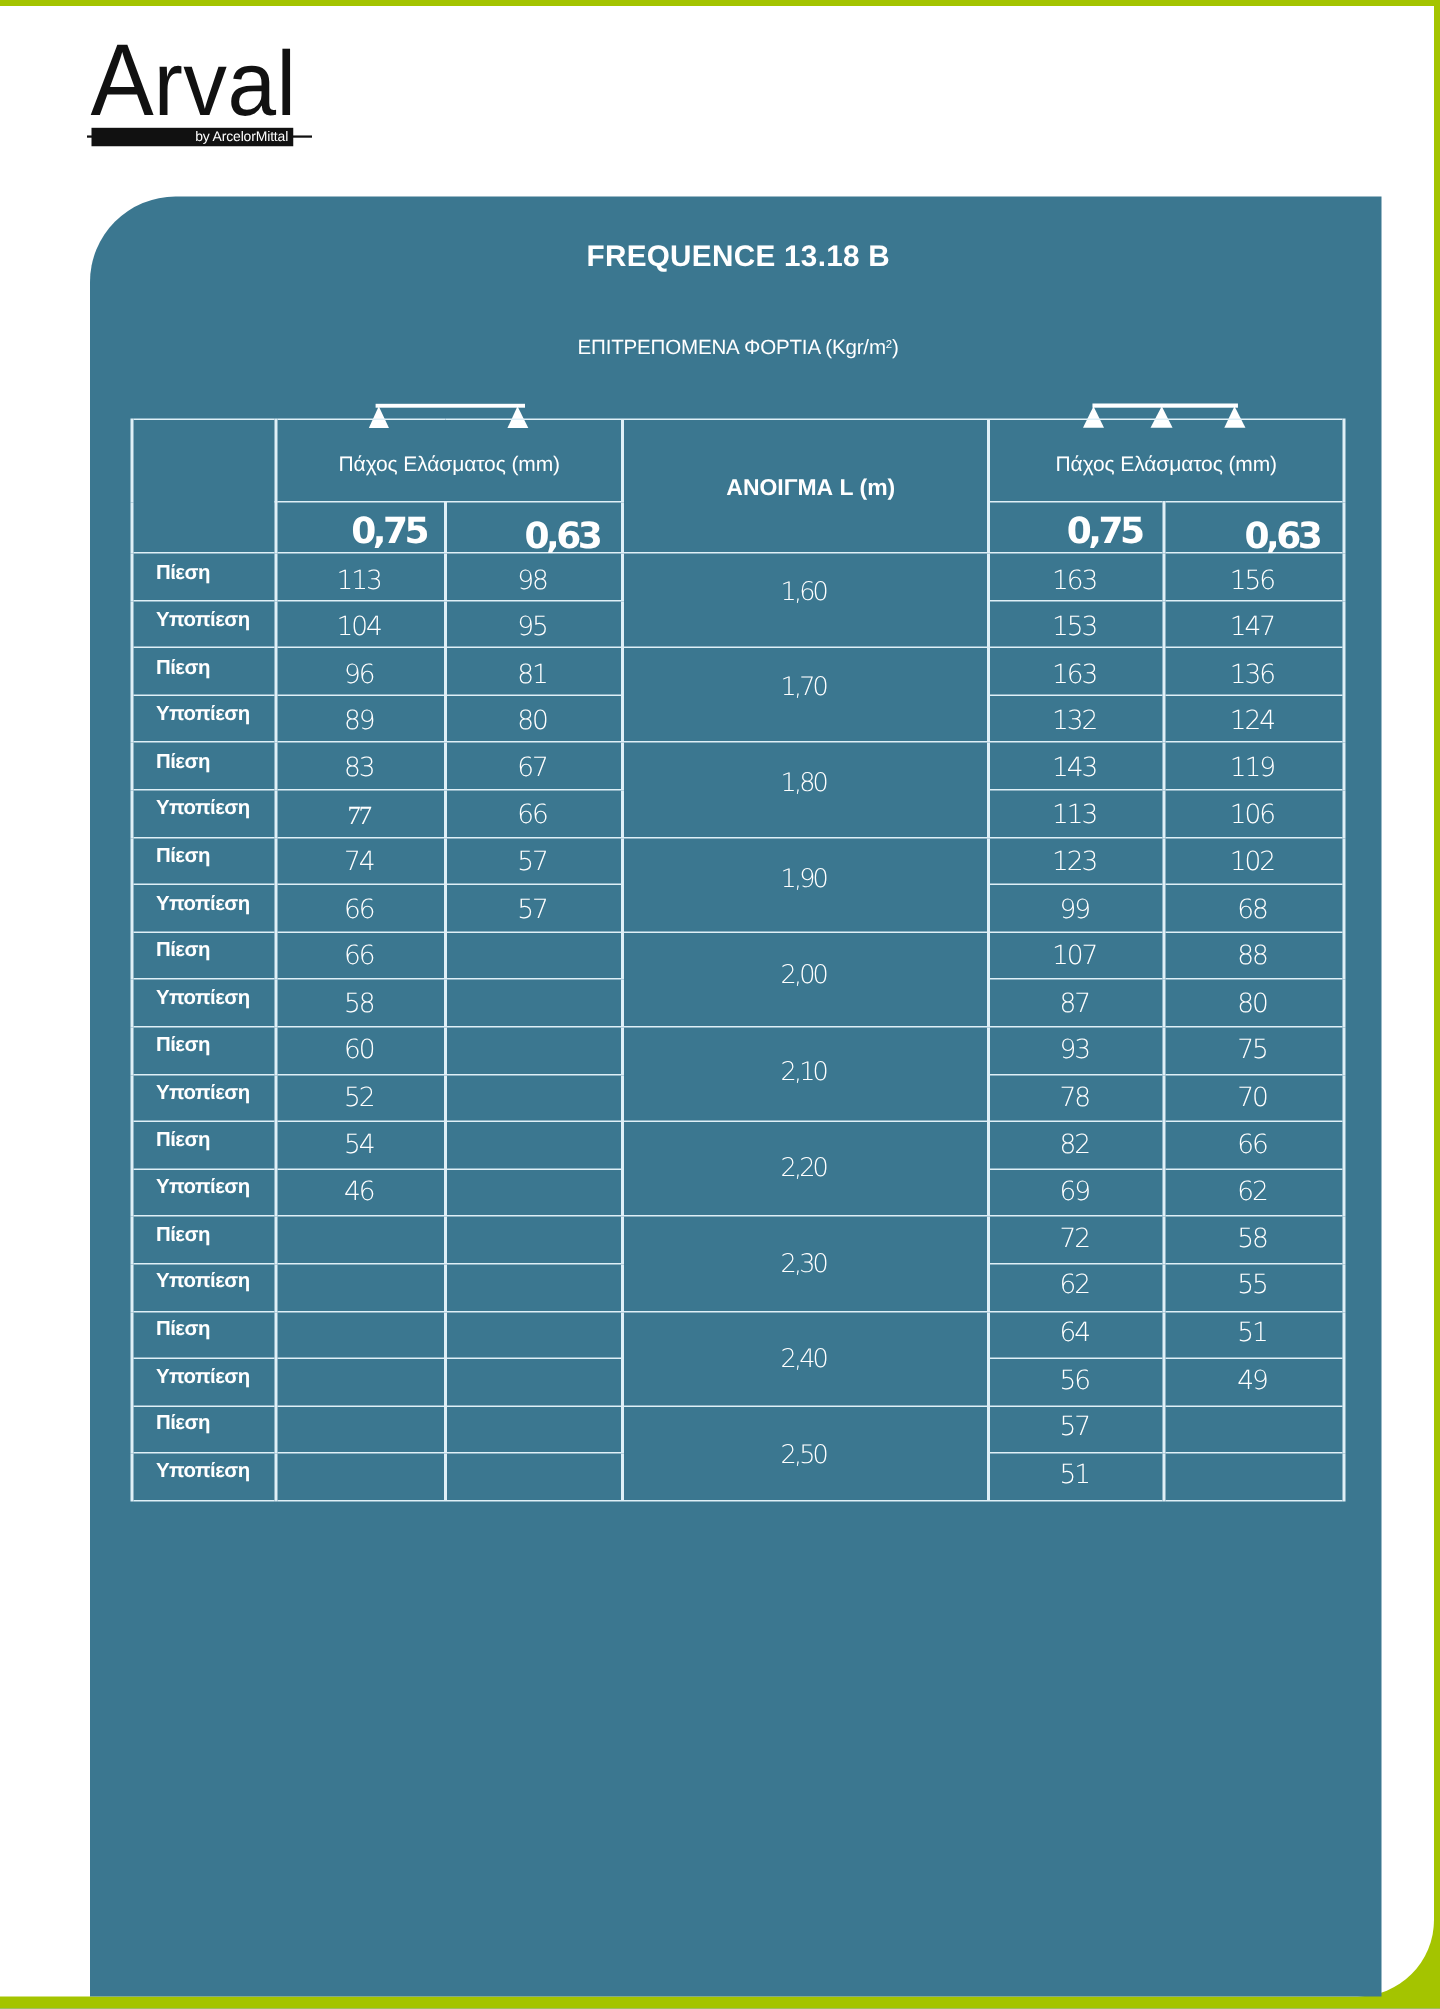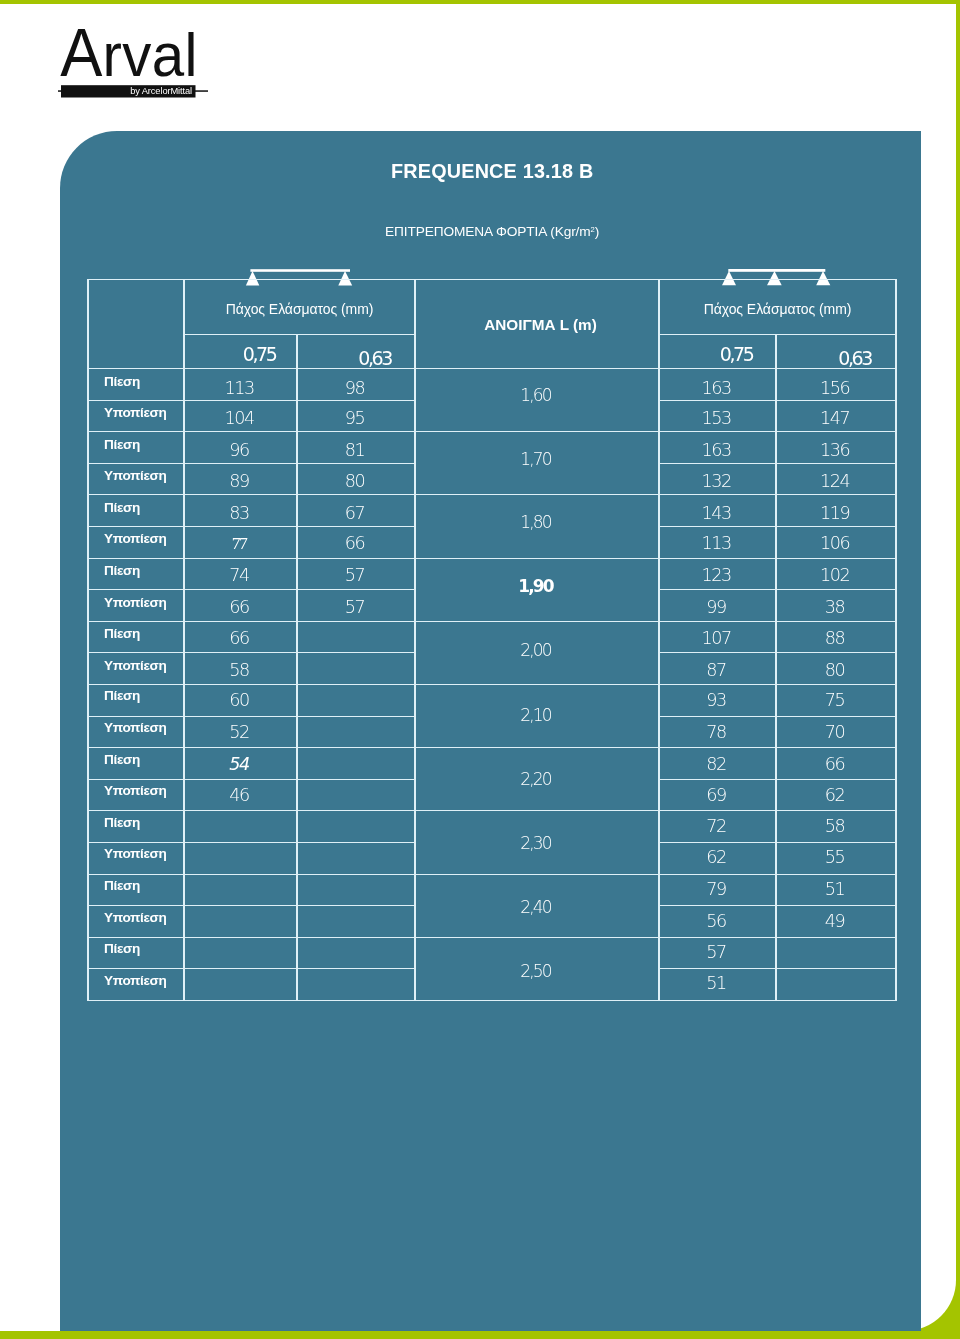--- a/index.html
+++ b/index.html
@@ -27,21 +27,21 @@
 
   
   table.loads{position:absolute;left:87px;top:279px;border-collapse:collapse;
               table-layout:fixed;width:808px;}
   table.loads td{border-top:1.2px solid #dff0f7;border-bottom:1.2px solid #dff0f7;
                  border-left:2.2px solid #dff0f7;border-right:2.2px solid #dff0f7;
                  padding:0;text-align:center;color:#fff;
                  font-weight:normal;vertical-align:middle;}
   .h1{height:54px;font-size:14px;letter-spacing:-0.07px;}
   table.loads td.h1 span{display:inline-block;transform:translateY(2px);}
-  table.loads td.h2{height:33px;font-size:19px;font-family:"DejaVu Sans",sans-serif;font-weight:400;letter-spacing:-2.35px;padding-left:42px;}
+  table.loads td.h2{height:33px;font-size:24px;font-family:"DejaVu Sans",sans-serif;font-weight:700;letter-spacing:-2.35px;padding-left:42px;}
   table.loads td.h2 span{display:inline-block;transform:translate(-2.4px,2px);}
   table.loads td.rowlbl{font-size:13.6px;font-weight:bold;text-align:left;padding-left:15px;letter-spacing:-0.35px;}
   table.loads td.rowlbl span{display:inline-block;transform:translateY(-1.5px);}
   table.loads td.val{font-size:17.6px;font-family:"DejaVu Sans",sans-serif;font-weight:100;letter-spacing:-1.4px;}
   table.loads td.val span{display:inline-block;transform:translate(-1.4px,2.5px);}
   table.loads td.span{font-size:17px;font-family:"DejaVu Sans",sans-serif;font-weight:100;letter-spacing:-1.9px;}
   table.loads td.span span{display:inline-block;transform:translate(-1.5px,-3.5px);}
   table.loads td.h1.span{font-family:"Liberation Sans",sans-serif;font-weight:bold;letter-spacing:0;text-align:center;}
   table.loads td.h1.span span{font-size:15.3px;transform:translate(3.5px,1px);}
   tr.drow td{height:30.6px;line-height:1;}
@@ -147,30 +147,30 @@
           <td class="rowlbl"><span style="transform: translateY(-3.12px);">Υποπίεση</span></td>
           <td class="val"><span style="transform: translate(-1.4px, 2.42px); font-family: Liberation Serif, serif;">77</span></td>
           <td class="val"><span style="transform: translate(-1.4px, 2.42px);">66</span></td>
           <td class="val"><span style="transform: translate(-1.4px, 2.42px);">113</span></td>
           <td class="val"><span style="transform: translate(-1.4px, 2.42px);">106</span></td>
         </tr>
         <tr class="drow">
           <td class="rowlbl"><span style="transform: translateY(-3.2px);">Πίεση</span></td>
           <td class="val"><span style="transform: translate(-1.4px, 2.21px);">74</span></td>
           <td class="val"><span style="transform: translate(-1.4px, 2.21px);">57</span></td>
-          <td class="span" rowspan="2"><span style="transform: translate(-1.5px, -2.69px); font-weight: bold;">1,90</span></td>
+          <td class="span" rowspan="2"><span style="transform: translate(-1.5px, -2.69px);">1,90</span></td>
           <td class="val"><span style="transform: translate(-1.4px, 2.21px);">123</span></td>
           <td class="val"><span style="transform: translate(-1.4px, 2.21px);">102</span></td>
         </tr>
         <tr class="drow">
           <td class="rowlbl"><span style="transform: translateY(-3.29px);">Υποπίεση</span></td>
           <td class="val"><span style="transform: translate(-1.4px, 2px);">66</span></td>
           <td class="val"><span style="transform: translate(-1.4px, 2px);">57</span></td>
           <td class="val"><span style="transform: translate(-1.4px, 2px);">99</span></td>
-          <td class="val"><span style="transform: translate(-1.4px, 2px);">38</span></td>
+          <td class="val"><span style="transform: translate(-1.4px, 2px);">68</span></td>
         </tr>
         <tr class="drow">
           <td class="rowlbl"><span style="transform: translateY(-3.37px);">Πίεση</span></td>
           <td class="val"><span style="transform: translate(-1.4px, 1.78px);">66</span></td>
           <td class="val"><span style="transform: translate(-1.4px, 1.78px);"></span></td>
           <td class="span" rowspan="2"><span style="transform: translate(-1.5px, -1.82px);">2,00</span></td>
           <td class="val"><span style="transform: translate(-1.4px, 1.78px);">107</span></td>
           <td class="val"><span style="transform: translate(-1.4px, 1.78px);">88</span></td>
         </tr>
         <tr class="drow">
@@ -190,21 +190,21 @@
         </tr>
         <tr class="drow">
           <td class="rowlbl"><span style="transform: translateY(-3.62px);">Υποπίεση</span></td>
           <td class="val"><span style="transform: translate(-1.4px, 1.14px);">52</span></td>
           <td class="val"><span style="transform: translate(-1.4px, 1.14px);"></span></td>
           <td class="val"><span style="transform: translate(-1.4px, 1.14px);">78</span></td>
           <td class="val"><span style="transform: translate(-1.4px, 1.14px);">70</span></td>
         </tr>
         <tr class="drow">
           <td class="rowlbl"><span style="transform: translateY(-3.71px);">Πίεση</span></td>
-          <td class="val"><span style="transform: translate(-1.4px, 0.92px); font-style: italic;">54</span></td>
+          <td class="val"><span style="transform: translate(-1.4px, 0.92px);">54</span></td>
           <td class="val"><span style="transform: translate(-1.4px, 0.92px);"></span></td>
           <td class="span" rowspan="2"><span style="transform: translate(-1.5px, -0.08px);">2,20</span></td>
           <td class="val"><span style="transform: translate(-1.4px, 0.92px);">82</span></td>
           <td class="val"><span style="transform: translate(-1.4px, 0.92px);">66</span></td>
         </tr>
         <tr class="drow">
           <td class="rowlbl"><span style="transform: translateY(-3.79px);">Υποπίεση</span></td>
           <td class="val"><span style="transform: translate(-1.4px, 0.71px);">46</span></td>
           <td class="val"><span style="transform: translate(-1.4px, 0.71px);"></span></td>
           <td class="val"><span style="transform: translate(-1.4px, 0.71px);">69</span></td>
@@ -223,21 +223,21 @@
           <td class="val"><span style="transform: translate(-1.4px, 0.27px);"></span></td>
           <td class="val"><span style="transform: translate(-1.4px, 0.27px);"></span></td>
           <td class="val"><span style="transform: translate(-1.4px, 0.27px);">62</span></td>
           <td class="val"><span style="transform: translate(-1.4px, 0.27px);">55</span></td>
         </tr>
         <tr class="drow">
           <td class="rowlbl"><span style="transform: translateY(-4.04px);">Πίεση</span></td>
           <td class="val"><span style="transform: translate(-1.4px, 0.06px);"></span></td>
           <td class="val"><span style="transform: translate(-1.4px, 0.06px);"></span></td>
           <td class="span" rowspan="2"><span style="transform: translate(-1.5px, 1.66px);">2,40</span></td>
-          <td class="val"><span style="transform: translate(-1.4px, 0.06px);">79</span></td>
+          <td class="val"><span style="transform: translate(-1.4px, 0.06px);">64</span></td>
           <td class="val"><span style="transform: translate(-1.4px, 0.06px);">51</span></td>
         </tr>
         <tr class="drow">
           <td class="rowlbl"><span style="transform: translateY(-4.13px);">Υποπίεση</span></td>
           <td class="val"><span style="transform: translate(-1.4px, -0.15px);"></span></td>
           <td class="val"><span style="transform: translate(-1.4px, -0.15px);"></span></td>
           <td class="val"><span style="transform: translate(-1.4px, -0.15px);">56</span></td>
           <td class="val"><span style="transform: translate(-1.4px, -0.15px);">49</span></td>
         </tr>
         <tr class="drow">

